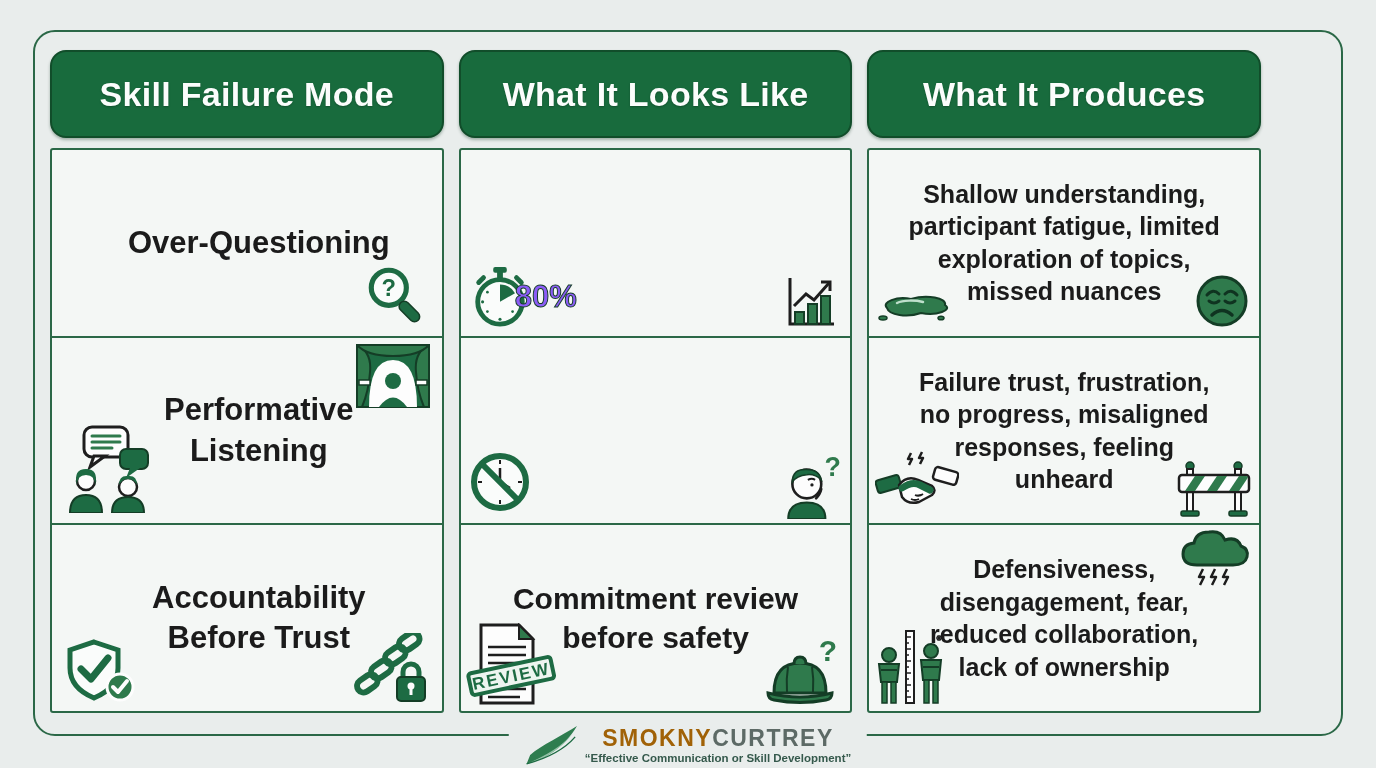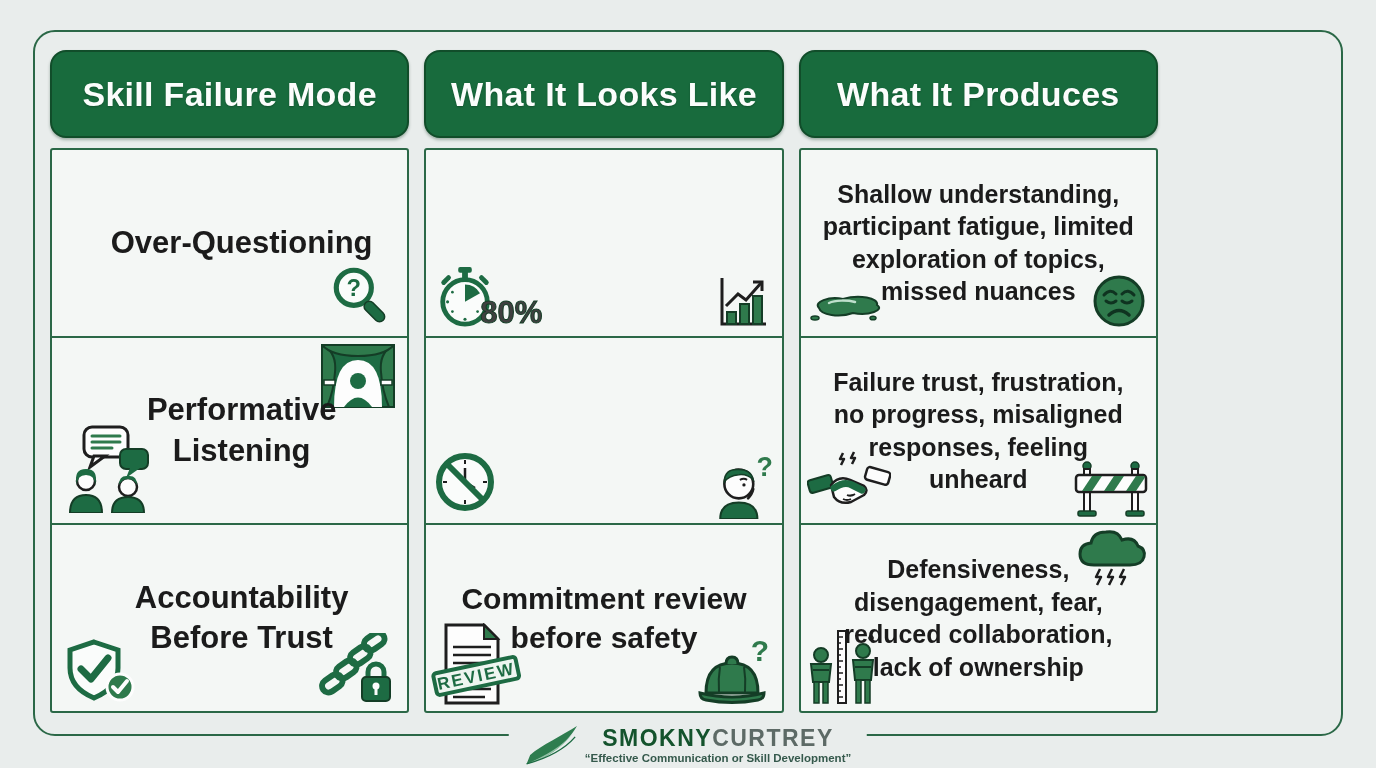--- a/index.html
+++ b/index.html
@@ -11,21 +11,21 @@
     overflow:hidden;
   }
   .outer-frame {
     position:absolute; left:33px; top:30px;
     width:1310px; height:706px;
     border:2px solid #2b6847;
     border-radius:22px;
   }
   .grid {
     position:absolute; left:50px; top:50px;
-    width:1108px; height:663px;
+    width:1211px; height:663px;
     display:flex; gap:15px;
   }
   .col { width:417px; display:flex; flex-direction:column; }
   .header-box {
     height:88px; flex:0 0 88px;
     background:#186b3d;
     border:2px solid #114d2a;
     border-radius:16px;
     display:flex; align-items:center; justify-content:center;
     color:#fbfdfc; font-size:34px; font-weight:bold;
@@ -51,35 +51,35 @@
   .c1 .cell-text { font-size:31px; max-width:300px;margin-left:24px; }
   .c2 .cell-text { font-size:30px; max-width:320px; }
   .c3 .cell-text { font-size:25px; max-width:320px; }
   .icon { position:absolute; z-index:1; line-height:0; }
   .bl { left:12px; bottom:10px; }
   .br { right:14px; bottom:8px; }
   .tr { right:12px; top:6px; }
   svg text { font-family:"Liberation Sans", sans-serif; }
   .stopwatch-wrap { display:flex; align-items:flex-end; left:8px; bottom:8px; }
   .pct {
-    font-size:31px; font-weight:bold; color:#404040;
+    font-size:31px; font-weight:bold; color:#8b5cf6;
     -webkit-text-stroke:1px #143d26;
-    margin-left:-16px; margin-bottom:0px; line-height:1;
+    margin-left:-16px; margin-bottom:16px; line-height:1;
   }
   .footer {
     position:absolute; top:722px; left:50%;
     transform:translateX(-50%);
     background:#e9edec;
     padding:2px 16px 0 16px;
     display:flex; align-items:center; gap:6px;
     z-index:3;
   }
   .brand-col { display:flex; flex-direction:column; align-items:center; }
   .brand-line { font-size:23px; font-weight:bold; letter-spacing:1.5px; line-height:1.05; }
-  .brand-primary { color:#14532d; }
+  .brand-primary { color:#a16207; }
   .brand-secondary { color:#5d6a66; }
   .tagline { font-size:11.5px; font-weight:bold; color:#35594c; margin-top:2px; white-space:nowrap; }
 </style>
 </head>
 <body>
 
 <div class="outer-frame"></div>
 
 <div class="grid">
 

